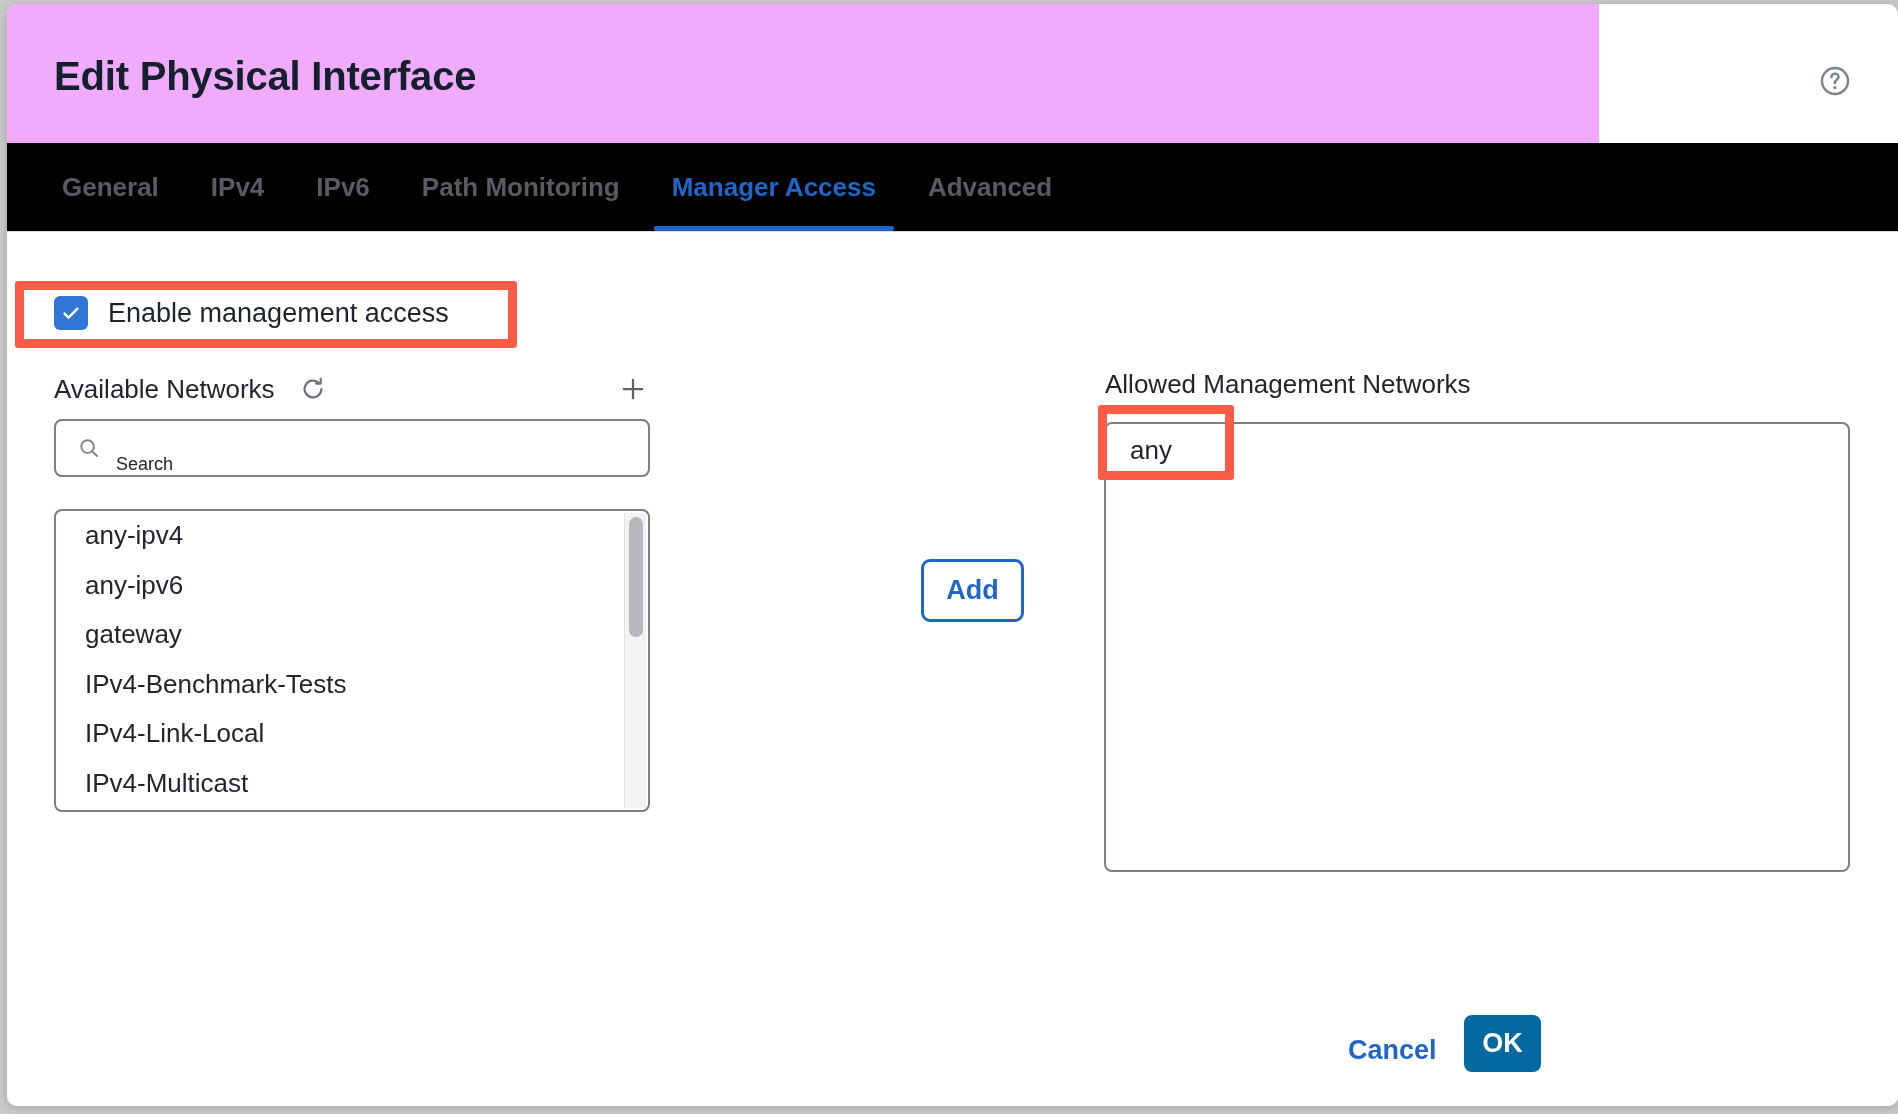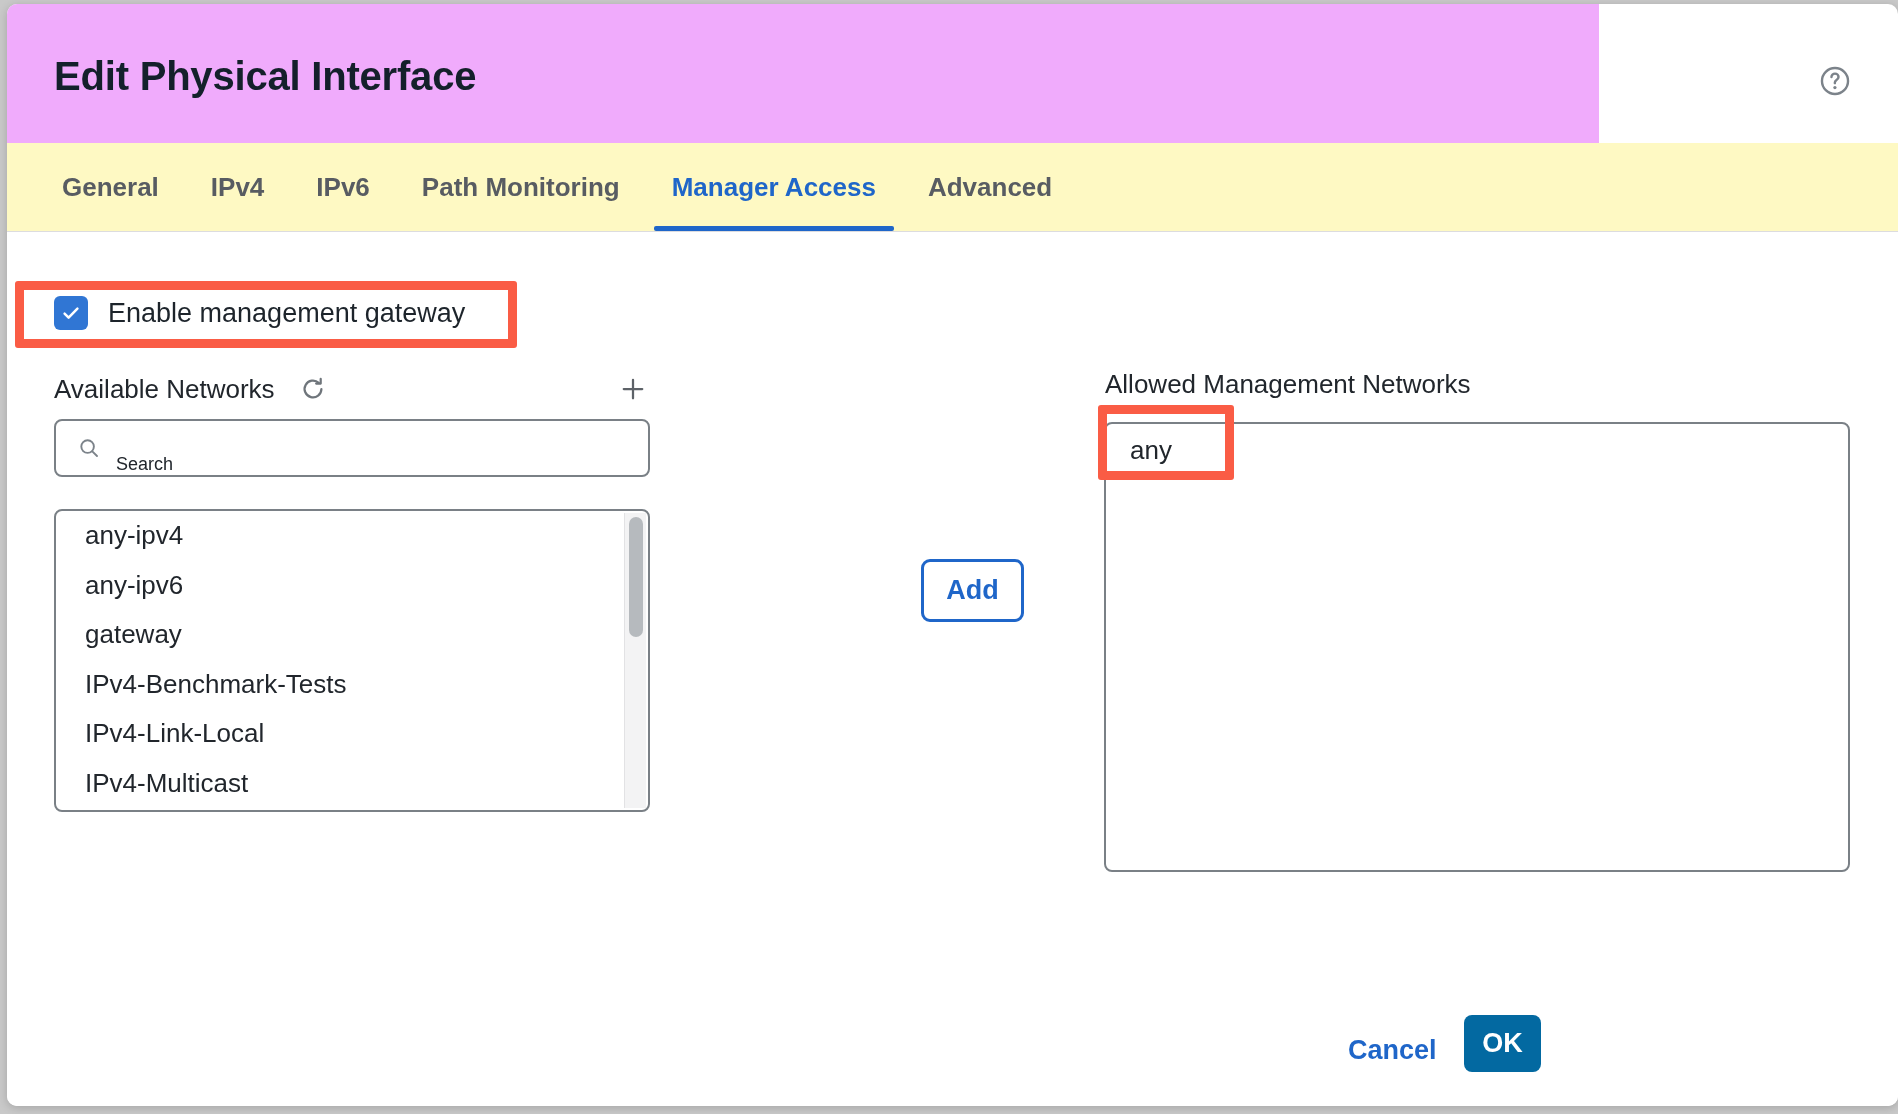--- a/index.html
+++ b/index.html
@@ -65,21 +65,21 @@
   }
   .help-btn svg { display: block; }
 
   
   .tabstrip {
     position: absolute;
     left: 0;
     top: 139px;
     width: 1891px;
     height: 89px;
-    background: #fef9c3;
+    background: #000000;
     border-bottom: 1px solid #dcdcdf;
     box-sizing: border-box;
   }
   .tabs {
     position: absolute;
     left: 47px;
     top: 0;
     height: 88px;
     display: flex;
     align-items: center;
@@ -426,21 +426,21 @@
     </div>
 
     <div class="dlg-body">
 
       <div class="chk-row">
         <span class="chkbox">
           <svg width="22" height="22" viewBox="0 0 24 24" fill="none" aria-hidden="true">
             <path d="M5 12.6l4.4 4.4L19 7.2" stroke="#ffffff" stroke-width="2.7" stroke-linecap="round" stroke-linejoin="round"></path>
           </svg>
         </span>
-        <span class="chk-label">Enable management gateway</span>
+        <span class="chk-label">Enable management access</span>
       </div>
 
       <div class="col-left-header">
         <span class="section-label">Available Networks</span>
         <span class="refresh-btn">
           <svg width="28" height="28" viewBox="0 0 24 24" fill="none" aria-hidden="true">
             <path d="M19.2 12a7.2 7.2 0 1 1-2.3-5.3" stroke="#6f757b" stroke-width="1.9" stroke-linecap="round" fill="none"></path>
             <path d="M18.6 3.4v3.9h-3.9" stroke="#6f757b" stroke-width="1.9" stroke-linecap="round" stroke-linejoin="round" fill="none"></path>
           </svg>
         </span>

